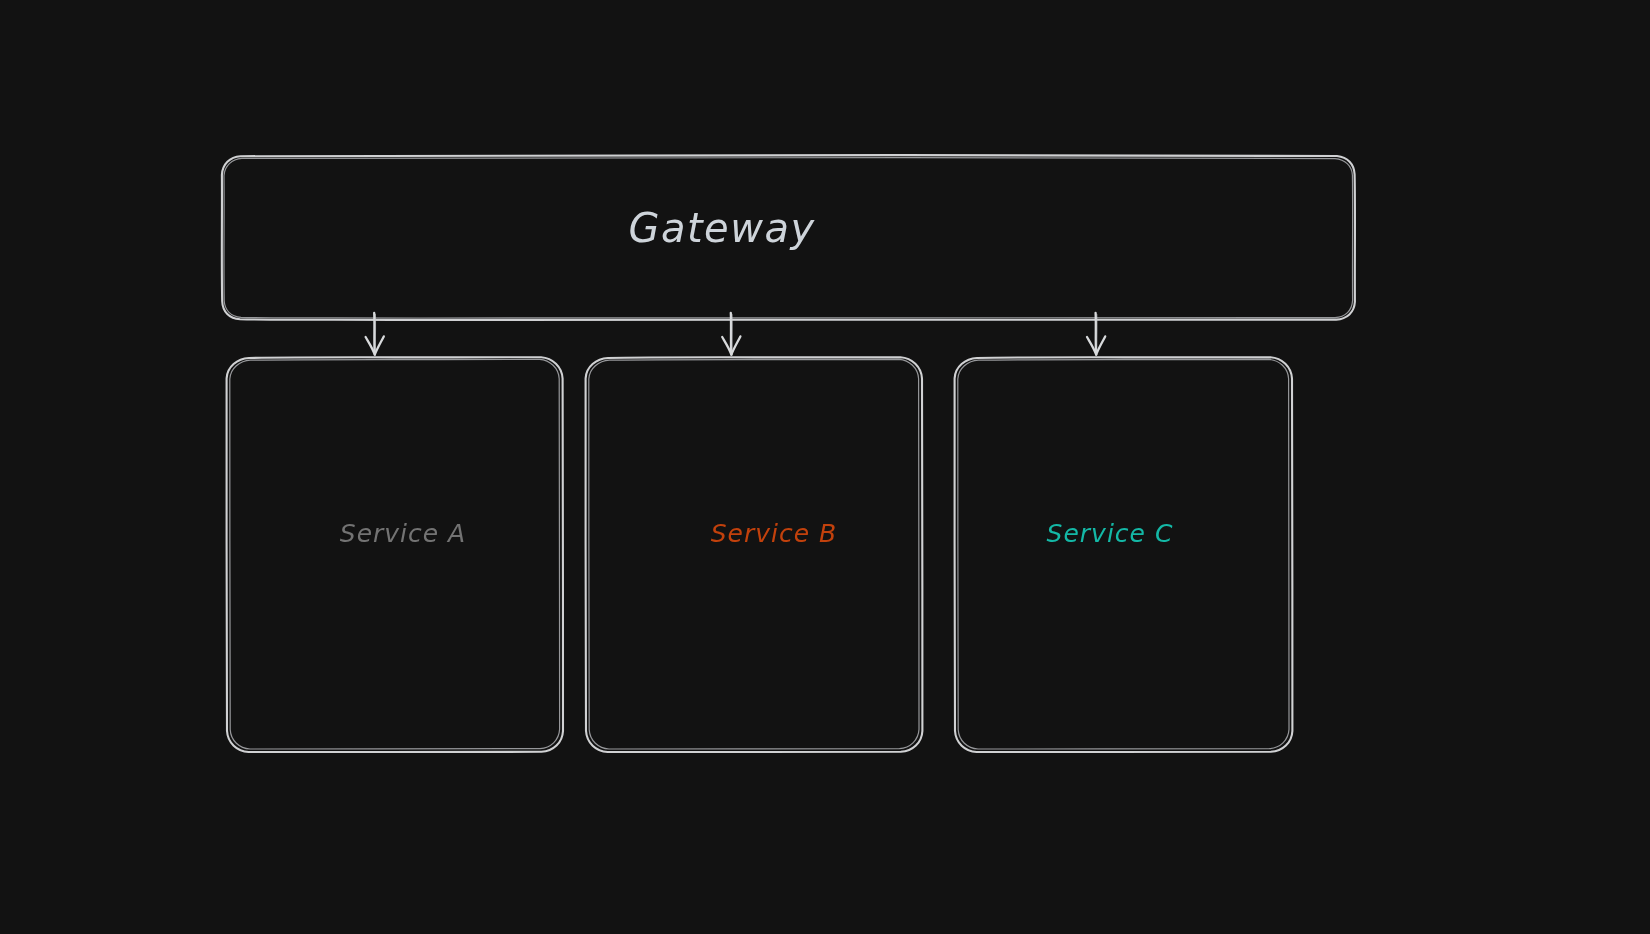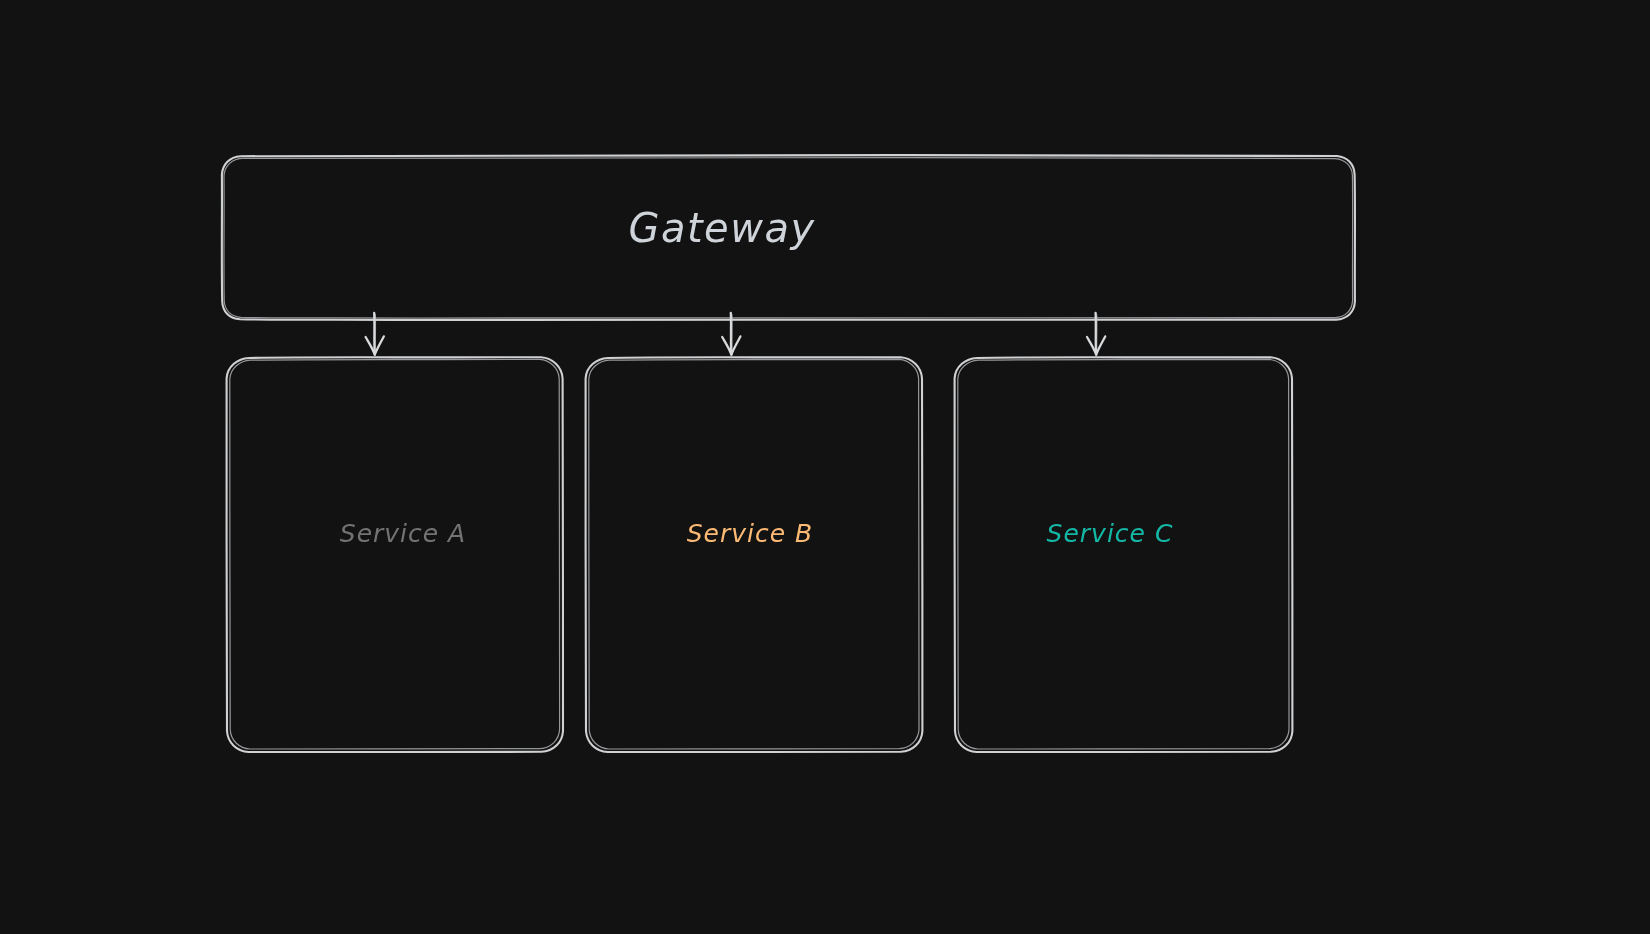--- a/index.html
+++ b/index.html
@@ -164,17 +164,17 @@
       <path d="M 1087.0 337.0 C 1090.0 342.2, 1093.8 348.0, 1096.2 354.6" fill="none" stroke="#d8dadc" stroke-width="2.3" stroke-linecap="round"></path>
       <path d="M 1105.2 336.4 C 1102.4 342.0, 1098.6 348.2, 1096.2 354.6" fill="none" stroke="#d8dadc" stroke-width="2.3" stroke-linecap="round"></path>
     </g>
 
   </svg>
 
   <div class="node-label gateway-label" style="left: 722px; top: 228px; color: rgb(206, 212, 218);">Gateway</div>
 
   <div class="node-label service-label" style="left: 383px; top: 533px; color: #737373; margin-left: 20px;">Service A</div>
 
-  <div class="node-label service-label" style="left: 750px; top: 533px; color: #fdba74;">Service B</div>
+  <div class="node-label service-label" style="left: 774px; top: 533px; color: #c2410c;">Service B</div>
 
   <div class="node-label service-label" style="left: 1110px; top: 533px; color: #14b8a6;">Service C</div>
 
 </div>
 
 </body></html>

